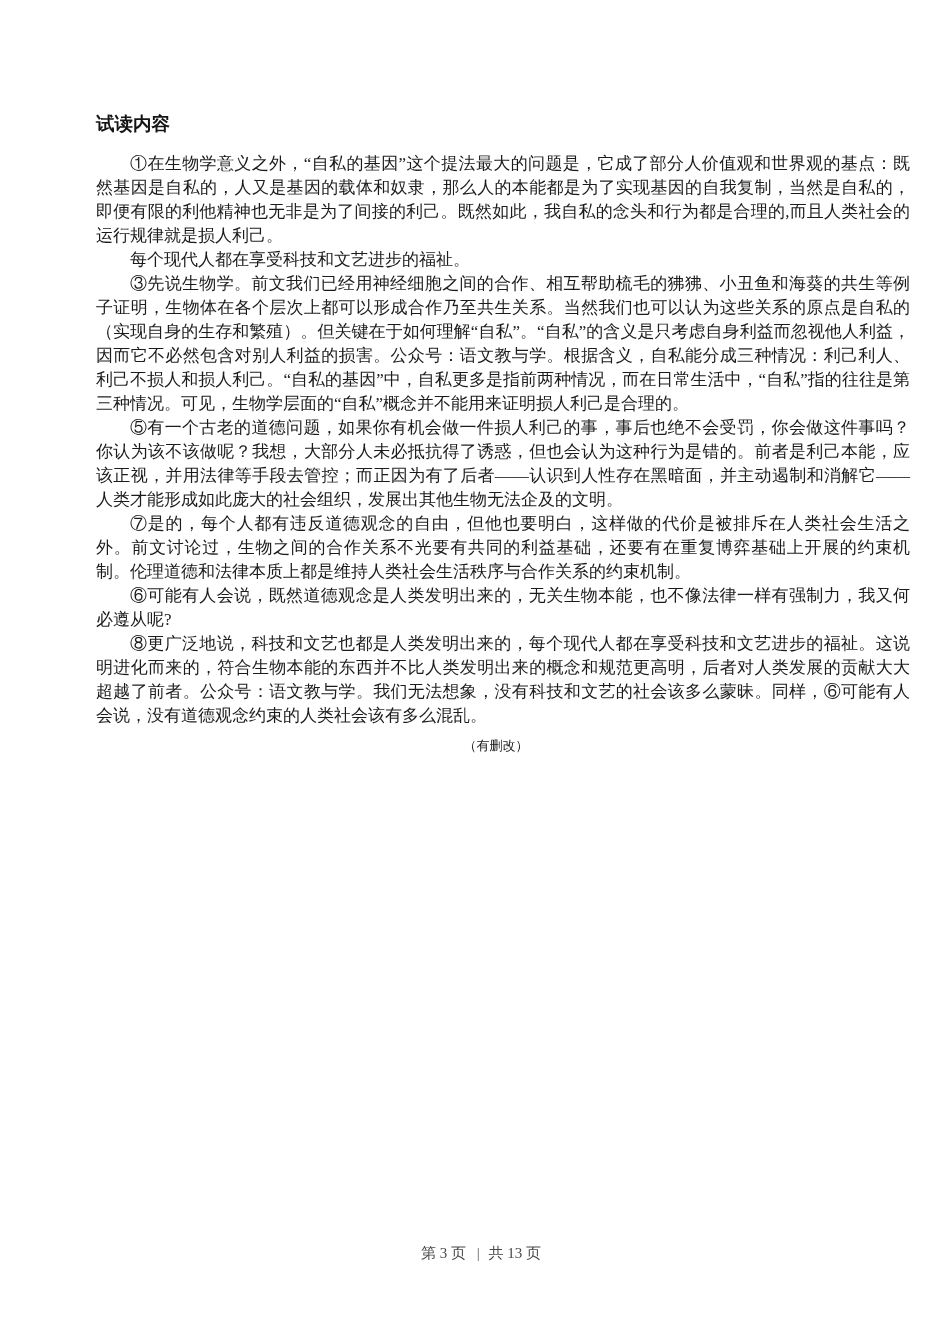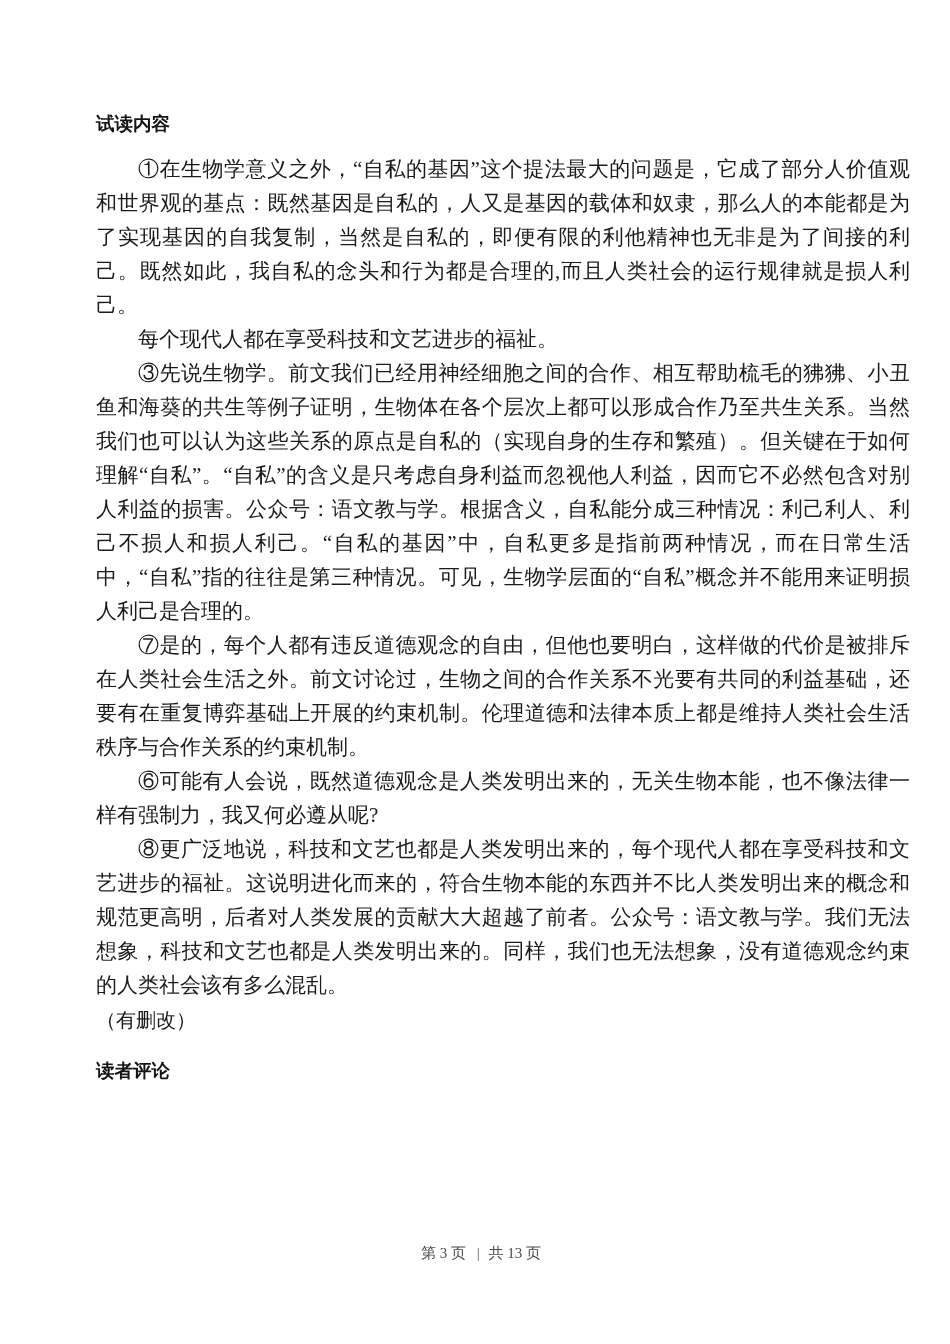--- a/index.html
+++ b/index.html
@@ -22,32 +22,32 @@
   }
   .sec-heading {
     font-family: "Liberation Sans", sans-serif;
     font-weight: 700;
     font-size: 18.5px;
     line-height: 24px;
     color: #141414;
   }
   .body-text {
     margin-top: 16px;
-    font-size: 21px;
-    line-height: 34px;
+    font-size: 17px;
+    line-height: 24px;
     text-align: justify;
   }
   .body-text p {
     text-indent: 2em;
     text-align: justify;
   }
   .attribution {
-    font-size: 20px;
+    font-size: 13px;
     line-height: 36.6px;
-    text-align: left;
+    text-align: center;
     padding-right: 14px;
   }
   .heading-2 {
     margin-top: 20px;
   }
   .footer {
     position: absolute;
     left: 12px;
     right: 0;
     top: 1244px;
@@ -67,28 +67,28 @@
 
 <div class="page">
   <div class="content">
 
     <h2 class="sec-heading">试读内容</h2>
 
     <div class="body-text" id="paragraphs">
         <p>①在生物学意义之外，“自私的基因”这个提法最大的问题是，它成了部分人价值观和世界观的基点：既然基因是自私的，人又是基因的载体和奴隶，那么人的本能都是为了实现基因的自我复制，当然是自私的，即便有限的利他精神也无非是为了间接的利己。既然如此，我自私的念头和行为都是合理的,而且人类社会的运行规律就是损人利己。</p>
         <p>每个现代人都在享受科技和文艺进步的福祉。</p>
         <p>③先说生物学。前文我们已经用神经细胞之间的合作、相互帮助梳毛的狒狒、小丑鱼和海葵的共生等例子证明，生物体在各个层次上都可以形成合作乃至共生关系。当然我们也可以认为这些关系的原点是自私的（实现自身的生存和繁殖）。但关键在于如何理解“自私”。“自私”的含义是只考虑自身利益而忽视他人利益，因而它不必然包含对别人利益的损害。公众号：语文教与学。根据含义，自私能分成三种情况：利己利人、利己不损人和损人利己。“自私的基因”中，自私更多是指前两种情况，而在日常生活中，“自私”指的往往是第三种情况。可见，生物学层面的“自私”概念并不能用来证明损人利己是合理的。</p>
+        <p>⑤有一个古老的道德问题，如果你有机会做一件损人利己的事，事后也绝不会受罚，你会做这件事吗？你认为该不该做呢？我想，大部分人未必抵抗得了诱惑，但也会认为这种行为是错的。前者是利己本能，应该正视，并用法律等手段去管控；而正因为有了后者——认识到人性存在黑暗面，并主动遏制和消解它——人类才能形成如此庞大的社会组织，发展出其他生物无法企及的文明。</p>
         <p>⑦是的，每个人都有违反道德观念的自由，但他也要明白，这样做的代价是被排斥在人类社会生活之外。前文讨论过，生物之间的合作关系不光要有共同的利益基础，还要有在重复博弈基础上开展的约束机制。伦理道德和法律本质上都是维持人类社会生活秩序与合作关系的约束机制。</p>
         <p>⑥可能有人会说，既然道德观念是人类发明出来的，无关生物本能，也不像法律一样有强制力，我又何必遵从呢?</p>
-        <p>⑧更广泛地说，科技和文艺也都是人类发明出来的，每个现代人都在享受科技和文艺进步的福祉。这说明进化而来的，符合生物本能的东西并不比人类发明出来的概念和规范更高明，后者对人类发展的贡献大大超越了前者。公众号：语文教与学。我们无法想象，科技和文艺也都是人类发明出来的。同样，我们也无法想象，没有道德观念约束的人类社会该有多么混乱。</p>
+        <p>⑧更广泛地说，科技和文艺也都是人类发明出来的，每个现代人都在享受科技和文艺进步的福祉。这说明进化而来的，符合生物本能的东西并不比人类发明出来的概念和规范更高明，后者对人类发展的贡献大大超越了前者。公众号：语文教与学。我们无法想象，没有科技和文艺的社会该多么蒙昧。同样，⑥可能有人会说，没有道德观念约束的人类社会该有多么混乱。</p>
       </div>
 
     <div class="attribution">（有删改）</div>
 
-    <h2 class="sec-heading heading-2">读者评论</h2>
 
   </div>
 
   <div class="footer">
     <span>第 3 页</span>
     <span class="sep">|</span>
     <span>共 13 页</span>
   </div>
 </div>
 

